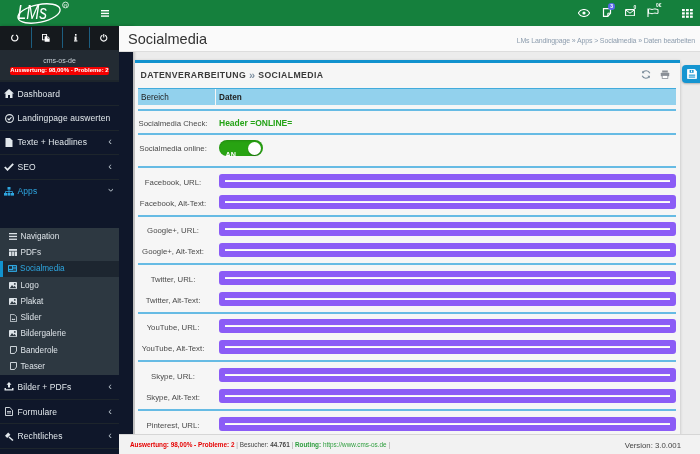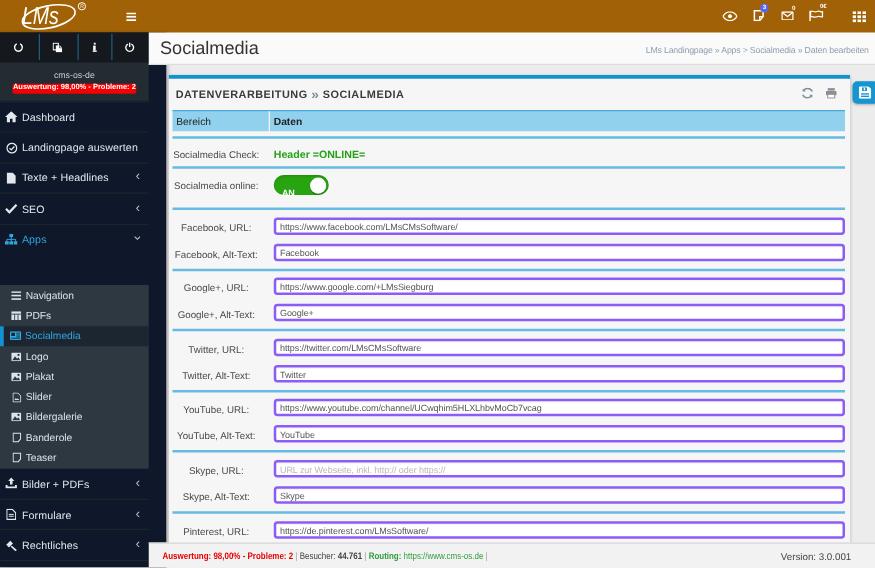--- a/index.html
+++ b/index.html
@@ -1,18 +1,18 @@
 <!DOCTYPE html>
 <html><head><meta charset="utf-8"><style>
 *{margin:0;padding:0;box-sizing:border-box}
 html,body{width:700px;height:454px;overflow:hidden}
 body{font-family:"Liberation Sans",sans-serif;position:relative;background:#ececec}
 .abs{position:absolute}
 
-#topbar{position:absolute;left:0;top:0;width:700px;height:40px;background:#a16207}
+#topbar{position:absolute;left:0;top:0;width:700px;height:40px;background:#15803d}
 
 #sidebar{position:absolute;left:0;top:26px;width:133px;height:428px;background:#0f172a;box-shadow:1px 0 3px rgba(0,0,0,.25)}
 #strip{position:absolute;left:0;top:0;width:119px;height:24px;background:#15191d}
 .sep{position:absolute;top:1px;width:1px;height:21px;background:#1d5e80;border-radius:1px}
 .sicon{position:absolute;top:0;height:24px;color:#fff;display:flex;align-items:center;justify-content:center}
 #cms{position:absolute;left:0;top:24px;width:119px;height:31px;background:#232b33;border-bottom:1px solid #1d252c}
 #cms .nm{color:#eef2f5;font-size:7.5px;text-align:center;margin-top:7px}
 #badge{position:absolute;left:10px;top:17px;width:99px;height:7.5px;background:#f50000;border-radius:2px;color:#fff;font-size:6px;font-weight:bold;text-align:center;line-height:7.6px;white-space:nowrap}
 .mi{position:relative;height:24.4px;border-top:1px solid #1d252c;color:#e2e8ec;font-size:8.5px;display:flex;align-items:center;white-space:nowrap}
 .mi .ic{width:10px;margin-left:4px;display:flex;justify-content:center}
@@ -32,21 +32,21 @@
 #panel{position:absolute;left:134.5px;top:59.5px;width:545px;height:375px;background:#f6f6f6;border-top:3px solid #1292ce;box-shadow:0 1px 3px rgba(0,0,0,.22)}
 #phead{position:absolute;left:0;top:0;width:100%;height:25px}
 #phead .t{position:absolute;left:6px;top:7px;font-size:8.7px;font-weight:bold;color:#3a3a3a;letter-spacing:.4px}
 #phead .t .gg{color:#7c8ea0;font-size:11px;line-height:0;vertical-align:-1px}
 #thead{position:absolute;left:3px;top:25px;width:538.5px;height:17px;background:#92d1ed;border-top:1px solid #42abdc}
 #thead .c1{position:absolute;left:3.5px;top:4px;font-size:8.2px;font-weight:normal;color:#222}
 #thead .c2{position:absolute;left:81.5px;top:4px;font-size:8.2px;font-weight:bold;color:#222}
 #thead .dv{position:absolute;left:77px;top:0;width:1.5px;height:17px;background:#f6f6f6}
 .bline{position:absolute;left:3px;width:538.5px;height:2px;background:#66bbe4}
 .rlabel{position:absolute;left:0;width:77px;text-align:center;font-size:7.8px;color:#4a4a4a;white-space:nowrap}
-.inp{position:absolute;left:84.5px;width:457px;height:14px;background:#fff;border:2px solid #8b5cf6;border-radius:3px;font-size:7.2px;letter-spacing:-.05px;color:#555;line-height:12px;padding:0 3px;white-space:nowrap;overflow:hidden;box-shadow:inset 0 1px 1px rgba(0,0,0,.05)}
+.inp{position:absolute;left:84.5px;width:457px;height:14px;background:#fff;border:6px solid #8b5cf6;border-radius:3px;font-size:7.2px;letter-spacing:-.05px;color:#555;line-height:12px;padding:0 3px;white-space:nowrap;overflow:hidden;box-shadow:inset 0 1px 1px rgba(0,0,0,.05)}
 .inp.ph{color:#b8b8b8}
 #toggle{position:absolute;left:84.5px;top:77.7px;width:43.5px;height:16.2px;background:#28a312;border-radius:8.1px;box-shadow:inset 0 1px 2px rgba(0,0,0,.15)}
 #toggle .an{position:absolute;left:6.5px;top:10px;font-size:7.2px;font-weight:bold;color:#fff}
 #toggle .knob{position:absolute;right:1.5px;top:1.4px;width:13.4px;height:13.4px;background:#fff;border-radius:50%;box-shadow:0 1px 1px rgba(0,0,0,.3)}
 #savebtn{position:absolute;left:681.5px;top:65.2px;width:21px;height:17.6px;background:#1595d1;border-radius:4px;display:flex;align-items:center;justify-content:center;box-shadow:0 1px 2px rgba(0,0,0,.25)}
 #footer{position:absolute;left:119px;top:434px;width:581px;height:20px;background:#f2f2f2;border-top:1px solid #d6d6d6;font-size:7.8px;color:#9a9a9a}
 #footer .lft{position:absolute;left:11px;top:5px;font-size:7.5px;transform:scaleX(.85);transform-origin:0 0}
 #footer .rgt{position:absolute;right:19px;top:5.5px;color:#444}
 #footer .red{color:#e60000;font-weight:bold}
 #footer .drk{color:#444}

